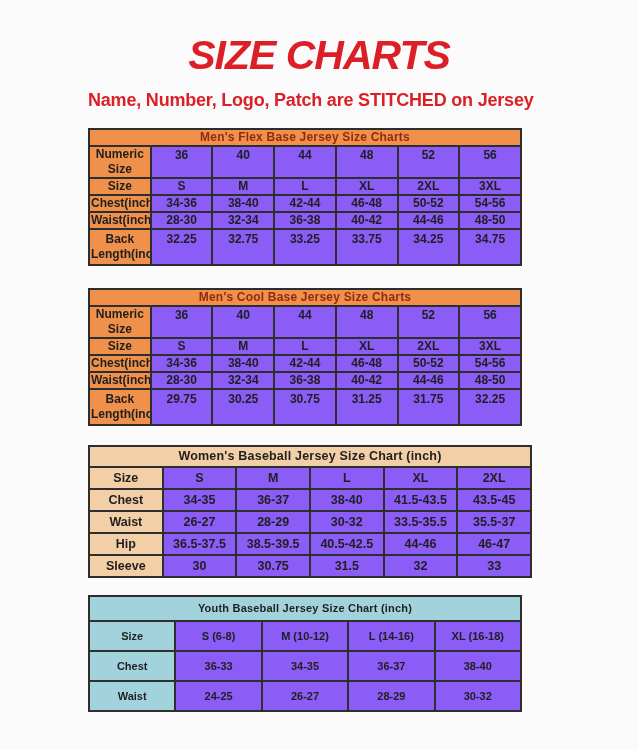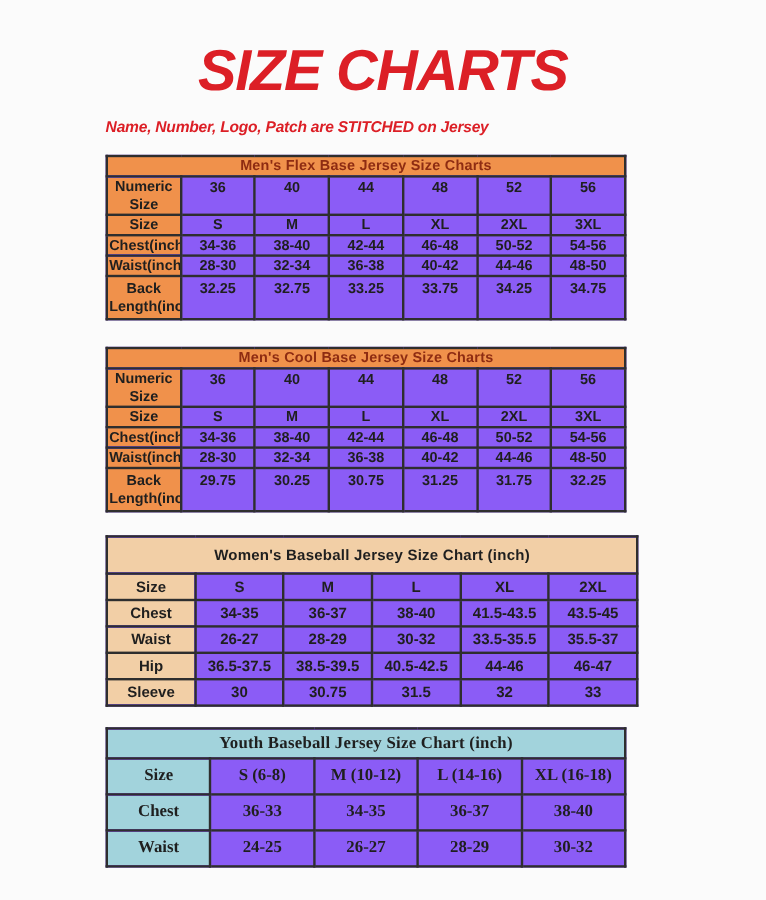--- a/index.html
+++ b/index.html
@@ -14,26 +14,26 @@
   }
   *{box-sizing:border-box;margin:0;padding:0}
   html,body{background:#fff}
   body{font-family:"Liberation Sans",sans-serif;}
   .canvas{
     position:relative;width:638px;height:750px;background:var(--background);
     overflow:hidden;
   }
   .page-title{
     margin-top:32px;text-align:center;
-    font-size:48px;font-weight:bold;font-style:italic;
+    font-size:41px;font-weight:bold;font-style:italic;
     color:var(--title-red);letter-spacing:-1px;
   }
   .page-subtitle{
     margin:10px 60px 0 88px;width:460px;
-    font-size:13px;font-weight:bold;font-style:italic;
+    font-size:18px;font-weight:bold;
     color:var(--title-red);line-height:1.32;letter-spacing:-0.2px;
   }
   table{
     border-collapse:collapse;table-layout:fixed;
     margin:0 0 0 88px;background:#8b5cf6;
   }
   td,th{
     border:2px solid var(--border);
     font-weight:bold;text-align:center;vertical-align:middle;
     color:var(--text);overflow:hidden;
@@ -45,25 +45,25 @@
   .t-mens .ttl{background:var(--orange);color:var(--maroon);height:16px;}
   .t-mens .lbl{background:var(--orange);width:85px;}
   .t-mens tr.r-tall td{height:16px;}
   .t-mens tr.r-tall td.val{vertical-align:top;padding-top:1px;}
   .t-mens tr.r-xtall td{height:36px;}
   .t-mens tr.r-xtall td.val{vertical-align:top;padding-top:2px;}
   .gap1{margin-top:22px;padding-left:24px;}
   
   .t-women{width:444px;margin-top:19px;}
   .t-women td{font-size:12.5px;height:22px;padding:0 1px;}
-  .t-women .ttl{background:var(--peach);height:31px;}
+  .t-women .ttl{background:var(--peach);height:21px;}
   .t-women .lbl{background:var(--peach);width:74px;}
   
   .t-youth{width:434px;margin-top:17px;}
-  .t-youth td{font-size:14px;height:30px;padding:0 1px;font-family:Liberation Serif, serif;}
+  .t-youth td{font-size:11px;height:30px;padding:0 1px;}
   .t-youth .ttl{background:var(--blue);height:25px;}
   .t-youth .lbl{background:var(--blue);width:84px;}
 </style>
 </head>
 <body>
 
 <div class="canvas">
 
   <h1 class="page-title">SIZE CHARTS</h1>
   <p class="page-subtitle">Name, Number, Logo, Patch are STITCHED on Jersey</p>

